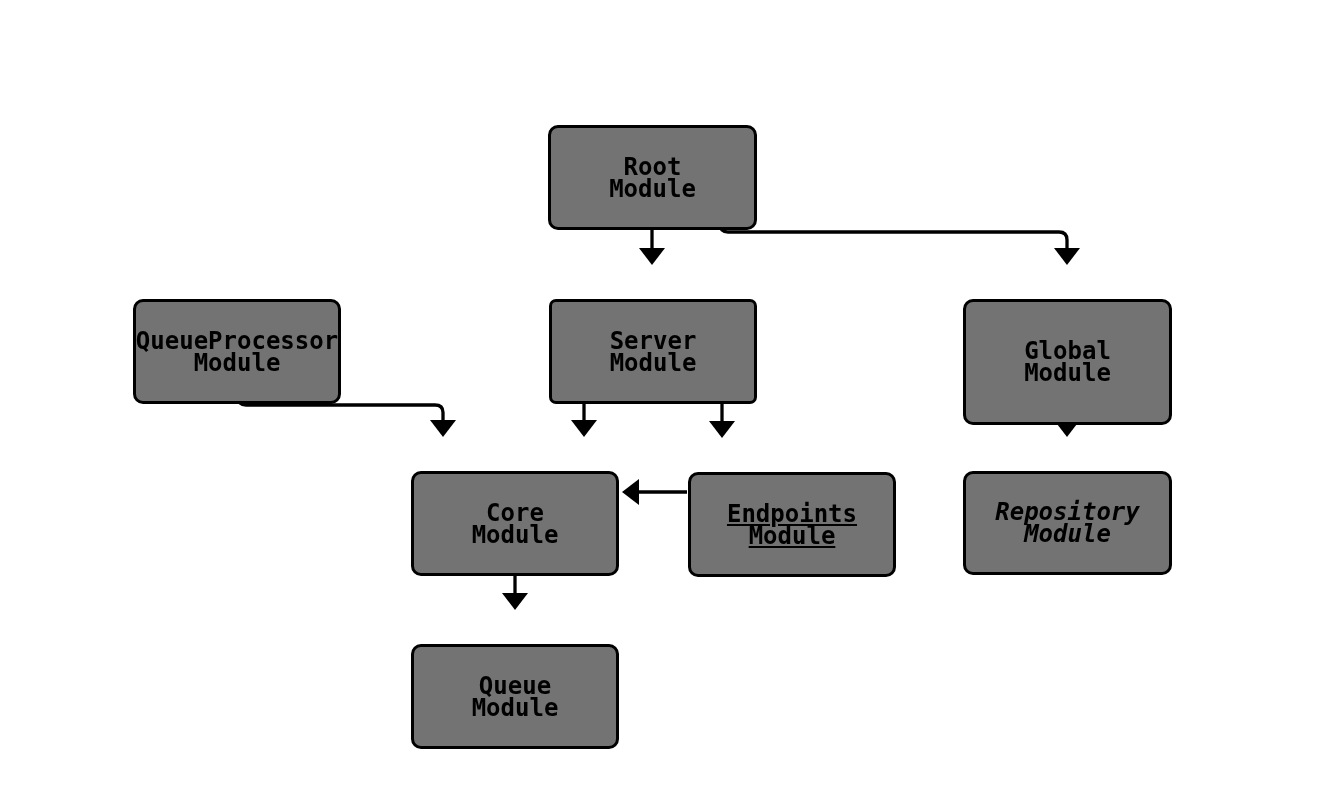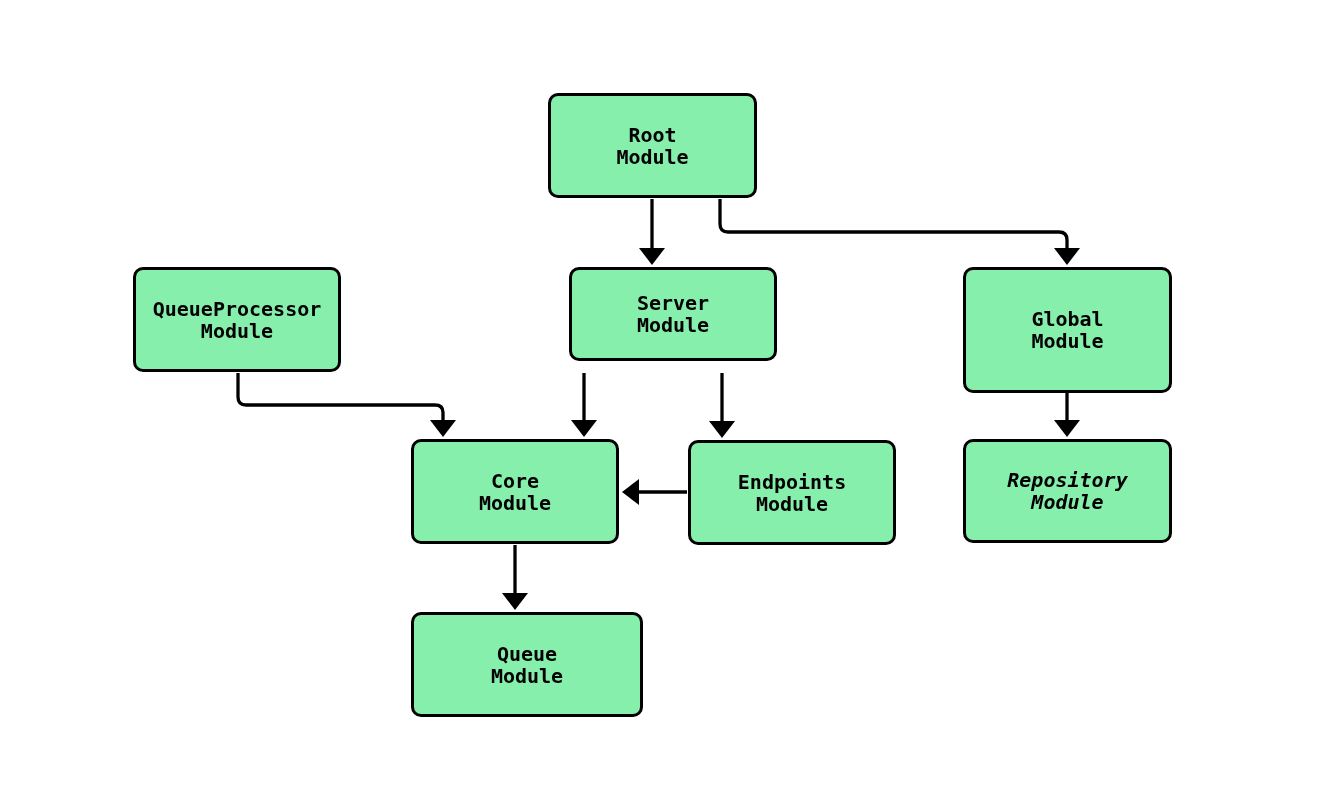--- a/index.html
+++ b/index.html
@@ -27,31 +27,32 @@
     left: 0;
     top: 0;
     width: 100%;
     height: 100%;
   }
   .node {
     position: absolute;
     box-sizing: border-box;
     border: 3.5px solid #000000;
     border-radius: 10px;
-    background: #86efac;
+    background: #737373;
     display: flex;
     align-items: center;
     justify-content: center;
     text-align: center;
     font-family: "DejaVu Sans Mono", monospace;
     font-weight: 700;
-    font-size: 20px;
+    font-size: 24px;
     line-height: 22px;
     color: #000000;
     white-space: pre-line;
+    margin-top: 32px;
   }
 </style>
 </head>
 <body>
 
 <div class="canvas">
   <svg class="edges-layer" xmlns="http://www.w3.org/2000/svg" viewBox="0 0 1337 809">
       <g>
         <path d="M 652 199 L 652 248" fill="none" stroke="#000000" stroke-width="3.3"></path>
         <polygon points="652,265 639,248 665,248" fill="#000000"></polygon>
@@ -83,26 +84,26 @@
       <g>
         <path d="M 515 545 L 515 593" fill="none" stroke="#000000" stroke-width="3.3"></path>
         <polygon points="515,610 502,593 528,593" fill="#000000"></polygon>
       </g>
     </svg>
   <div class="nodes-layer">
       <div class="node" style="left: 548px; top: 93px; width: 209px; height: 105px;">Root
 Module</div>
       <div class="node" style="left: 133px; top: 267px; width: 208px; height: 105px; border-radius: 10px;">QueueProcessor
 Module</div>
-      <div class="node" style="left: 569px; top: 267px; width: 208px; height: 94px;">Server
+      <div class="node" style="left: 549px; top: 267px; width: 208px; height: 105px; border-radius: 7px;">Server
 Module</div>
       <div class="node" style="left: 963px; top: 267px; width: 209px; height: 126px;">Global
 Module</div>
       <div class="node" style="left: 411px; top: 439px; width: 208px; height: 105px;">Core
 Module</div>
-      <div class="node" style="left: 688px; top: 440px; width: 208px; height: 105px;">Endpoints
+      <div class="node" style="left: 688px; top: 440px; width: 208px; height: 105px; text-decoration: underline;">Endpoints
 Module</div>
       <div class="node" style="left: 963px; top: 439px; width: 209px; height: 104px; font-style: italic;">Repository
 Module</div>
-      <div class="node" style="left: 411px; top: 612px; width: 232px; height: 105px;">Queue
+      <div class="node" style="left: 411px; top: 612px; width: 208px; height: 105px;">Queue
 Module</div>
     </div>
 </div>
 
 </body></html>

